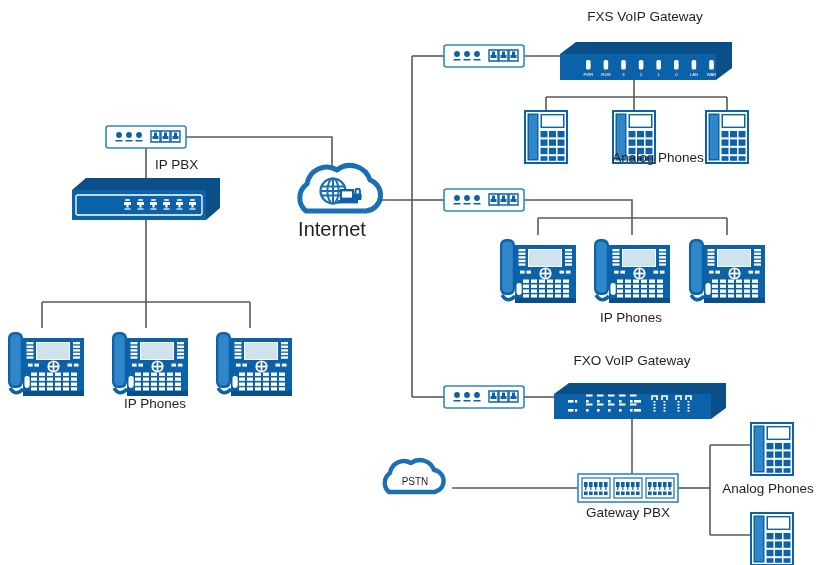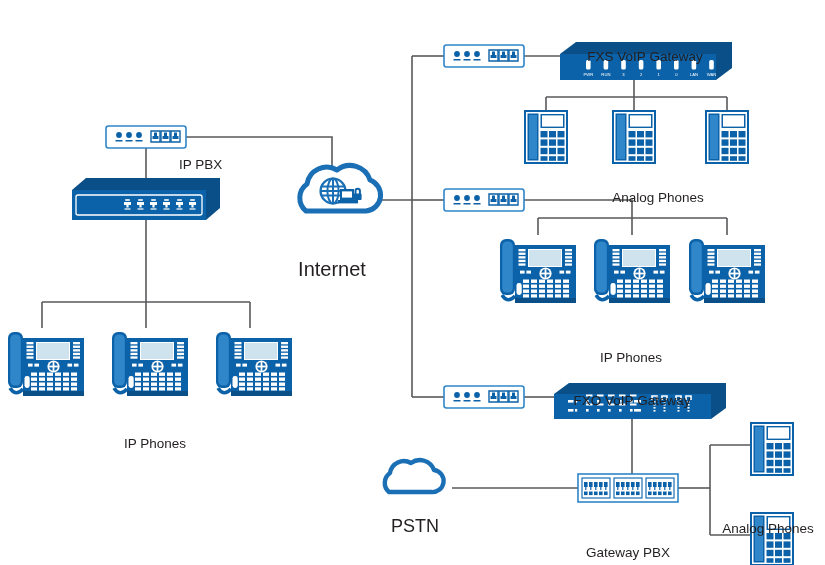--- a/index.html
+++ b/index.html
@@ -1,21 +1,21 @@
 <!DOCTYPE html>
 <html><head>
 <meta charset="utf-8">
 <style>
   html,body{margin:0;padding:0;background:#ffffff;}
   body{width:825px;height:565px;position:relative;overflow:hidden;
        font-family:"Liberation Sans","DejaVu Sans",sans-serif;}
   #stage{position:absolute;left:0;top:0;width:825px;height:565px;}
   .lbl{position:absolute;color:#231f20;font-size:13.5px;white-space:nowrap;
        font-family:"Liberation Sans","DejaVu Sans",sans-serif;}
-  .lbl.c{transform:translateX(-50%);margin-top:40px;}
+  .lbl.c{transform:translateX(-50%);}
   svg{display:block;}
   .wire{stroke:#58595b;stroke-width:1.6;fill:none;}
 </style>
 </head>
 <body>
 
 <div id="stage">
 
   <svg width="825" height="565" viewBox="0 0 825 565">
 
@@ -423,32 +423,32 @@
 
     <g transform="translate(750,422)">
         <use href="#analogphone"></use>
       </g>
     <g transform="translate(750,512)">
         <use href="#analogphone"></use>
       </g>
 
   </svg>
 
-  <div class="lbl" style="left:155px;top:157px;margin-left:24px;">IP PBX</div>
+  <div class="lbl" style="left:155px;top:157px;">IP PBX</div>
 
   <div class="lbl c" style="left:332px;top:218px;font-size:20px;">Internet</div>
 
   <div class="lbl c" style="left:155px;top:396px;">IP Phones</div>
 
   <div class="lbl c" style="left:645px;top:9px;">FXS VoIP Gateway</div>
 
   <div class="lbl c" style="left:658px;top:150px;">Analog Phones</div>
 
   <div class="lbl c" style="left:631px;top:310px;">IP Phones</div>
 
   <div class="lbl c" style="left:632px;top:353px;">FXO VoIP Gateway</div>
 
-  <div class="lbl c" style="left:415px;top:476px;font-size:18px;text-align:center;">PSTN</div>
+  <div class="lbl c" style="left:415px;top:476px;font-size:10px;text-align:center;">PSTN</div>
 
   <div class="lbl c" style="left:628px;top:505px;">Gateway PBX</div>
 
   <div class="lbl c" style="left:768px;top:481px;">Analog Phones</div>
 </div>
 
 </body></html>

